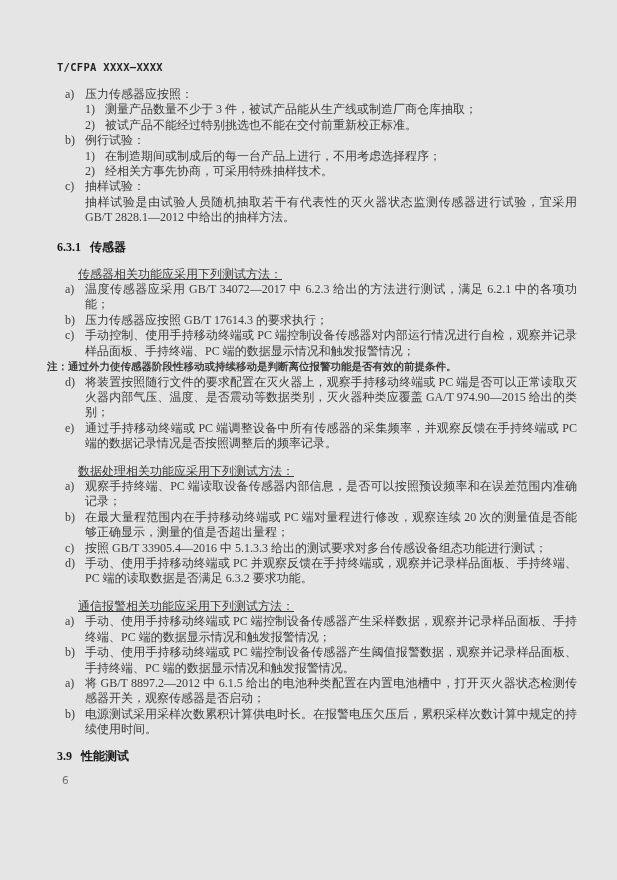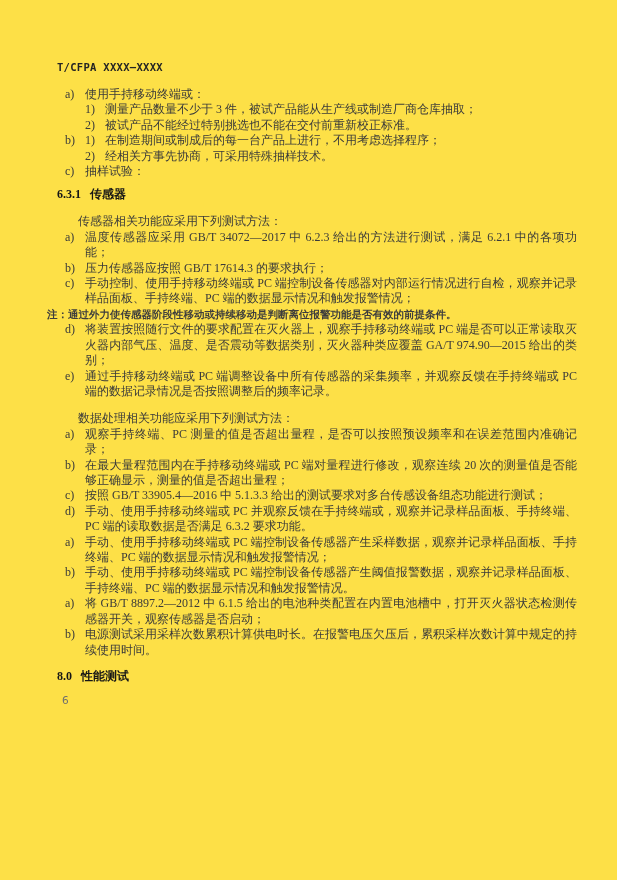--- a/index.html
+++ b/index.html
@@ -2,21 +2,21 @@
 <html><head>
 <meta charset="utf-8">
 <style>
   html,body { margin:0; padding:0; }
   body {
     width:617px; height:880px; background:#ffffff; overflow:hidden;
     font-family:"Liberation Serif","DejaVu Serif",serif;
     color:#3a3a3a;
     -webkit-font-smoothing:antialiased;
   }
-  .page { position:relative; width:617px; height:880px; background:#fde047; }
+  .page { position:relative; width:617px; height:880px; background:#e5e5e5; }
 
   .doc-code {
     position:absolute; left:57px; top:61px;
     font-family:"DejaVu Sans Mono","Liberation Mono",monospace;
     font-weight:700; font-size:10.5px; letter-spacing:0.3px; color:#242424;
   }
 
   .content {
     position:absolute; top:87px; left:0; width:617px;
     font-size:12px; line-height:15.4px;
@@ -29,23 +29,23 @@
   .l1 > .bd { flex:1; min-width:0; }
 
   
   .l2 { display:flex; }
   .l2 > .lb { flex:0 0 20px; }
   .l2 > .bd { flex:1; min-width:0; }
 
   .h { display:flex; font-weight:700; color:#161616; margin:0 40px 0 57px; line-height:16px; }
   .h > .n { margin-right:9px; white-space:nowrap; }
   .h-maj { margin-top:10px; margin-bottom:5px; }
-  .h-sub { margin-top:7px; margin-bottom:6px; }
+  .h-sub { margin-top:13px; margin-bottom:6px; }
 
-  .intro { margin:12px 40px 0 78px; }
+  .intro { margin:12px 40px 0 78px;text-decoration:underline; }
 
   .note {
     display:flex; margin:1px 40px 1px 47px;
     font-size:10.5px; line-height:13.5px; color:#3d3d3d; font-weight:600;
   }
   .note > .lb { flex:0 0 15px; }
   .note > .bd { flex:1; }
 
   .pagenum {
     margin:9px 0 0 62px;
@@ -60,50 +60,52 @@
 
   <div class="doc-code">T/CFPA XXXX—XXXX</div>
 
   <div class="content">
 
     <div>
 
       <div class="l1">
         <span class="lb">a)</span>
         <div class="bd">
-          <div>使用手持移动终端或：</div>
+          <div>压力传感器应按照：</div>
           <div class="l2">
             <span class="lb">1)</span>
             <div class="bd">测量产品数量不少于 3 件，被试产品能从生产线或制造厂商仓库抽取；</div>
           </div>
           <div class="l2">
             <span class="lb">2)</span>
             <div class="bd">被试产品不能经过特别挑选也不能在交付前重新校正标准。</div>
           </div>
         </div>
       </div>
 
       <div class="l1">
         <span class="lb">b)</span>
         <div class="bd">
+          <div>例行试验：</div>
           <div class="l2">
             <span class="lb">1)</span>
             <div class="bd">在制造期间或制成后的每一台产品上进行，不用考虑选择程序；</div>
           </div>
           <div class="l2">
             <span class="lb">2)</span>
             <div class="bd">经相关方事先协商，可采用特殊抽样技术。</div>
           </div>
         </div>
       </div>
 
       <div class="l1">
         <span class="lb">c)</span>
         <div class="bd">
           <div>抽样试验：</div>
+          <div>抽样试验是由试验人员随机抽取若干有代表性的灭火器状态监测传感器进行试验，宜采用 GB/T 2828.1—2012 中给出的抽样方法。</div>
         </div>
       </div>
     </div>
 
 
     <div class="h h-sub">
       <span class="n">6.3.1</span>
       <span class="t">传感器</span>
     </div>
     <div class="intro">传感器相关功能应采用下列测试方法：</div>
@@ -132,35 +134,36 @@
     </div>
     <div class="l1">
       <span class="lb">e)</span>
       <div class="bd">通过手持移动终端或 PC 端调整设备中所有传感器的采集频率，并观察反馈在手持终端或 PC 端的数据记录情况是否按照调整后的频率记录。</div>
     </div>
 
     <div class="intro">数据处理相关功能应采用下列测试方法：</div>
 
     <div class="l1">
       <span class="lb">a)</span>
-      <div class="bd">观察手持终端、PC 测量的值是否超出量程，是否可以按照预设频率和在误差范围内准确记录；</div>
+      <div class="bd">观察手持终端、PC 端读取设备传感器内部信息，是否可以按照预设频率和在误差范围内准确记录；</div>
     </div>
     <div class="l1">
       <span class="lb">b)</span>
       <div class="bd">在最大量程范围内在手持移动终端或 PC 端对量程进行修改，观察连续 20 次的测量值是否能够正确显示，测量的值是否超出量程；</div>
     </div>
     <div class="l1">
       <span class="lb">c)</span>
       <div class="bd">按照 GB/T 33905.4—2016 中 5.1.3.3 给出的测试要求对多台传感设备组态功能进行测试；</div>
     </div>
     <div class="l1">
       <span class="lb">d)</span>
       <div class="bd">手动、使用手持移动终端或 PC 并观察反馈在手持终端或，观察并记录样品面板、手持终端、PC 端的读取数据是否满足 6.3.2 要求功能。</div>
     </div>
 
+    <div class="intro">通信报警相关功能应采用下列测试方法：</div>
 
     <div class="l1">
       <span class="lb">a)</span>
       <div class="bd">手动、使用手持移动终端或 PC 端控制设备传感器产生采样数据，观察并记录样品面板、手持终端、PC 端的数据显示情况和触发报警情况；</div>
     </div>
     <div class="l1">
       <span class="lb">b)</span>
       <div class="bd">手动、使用手持移动终端或 PC 端控制设备传感器产生阈值报警数据，观察并记录样品面板、手持终端、PC 端的数据显示情况和触发报警情况。</div>
     </div>
 
@@ -168,20 +171,20 @@
     <div class="l1">
       <span class="lb">a)</span>
       <div class="bd">将 GB/T 8897.2—2012 中 6.1.5 给出的电池种类配置在内置电池槽中，打开灭火器状态检测传感器开关，观察传感器是否启动；</div>
     </div>
     <div class="l1">
       <span class="lb">b)</span>
       <div class="bd">电源测试采用采样次数累积计算供电时长。在报警电压欠压后，累积采样次数计算中规定的持续使用时间。</div>
     </div>
 
     <div class="h h-maj">
-      <span class="n">8.0</span>
+      <span class="n">3.9</span>
       <span class="t">性能测试</span>
     </div>
 
     <div class="pagenum">6</div>
 
   </div>
 </div>
 
 </body></html>

